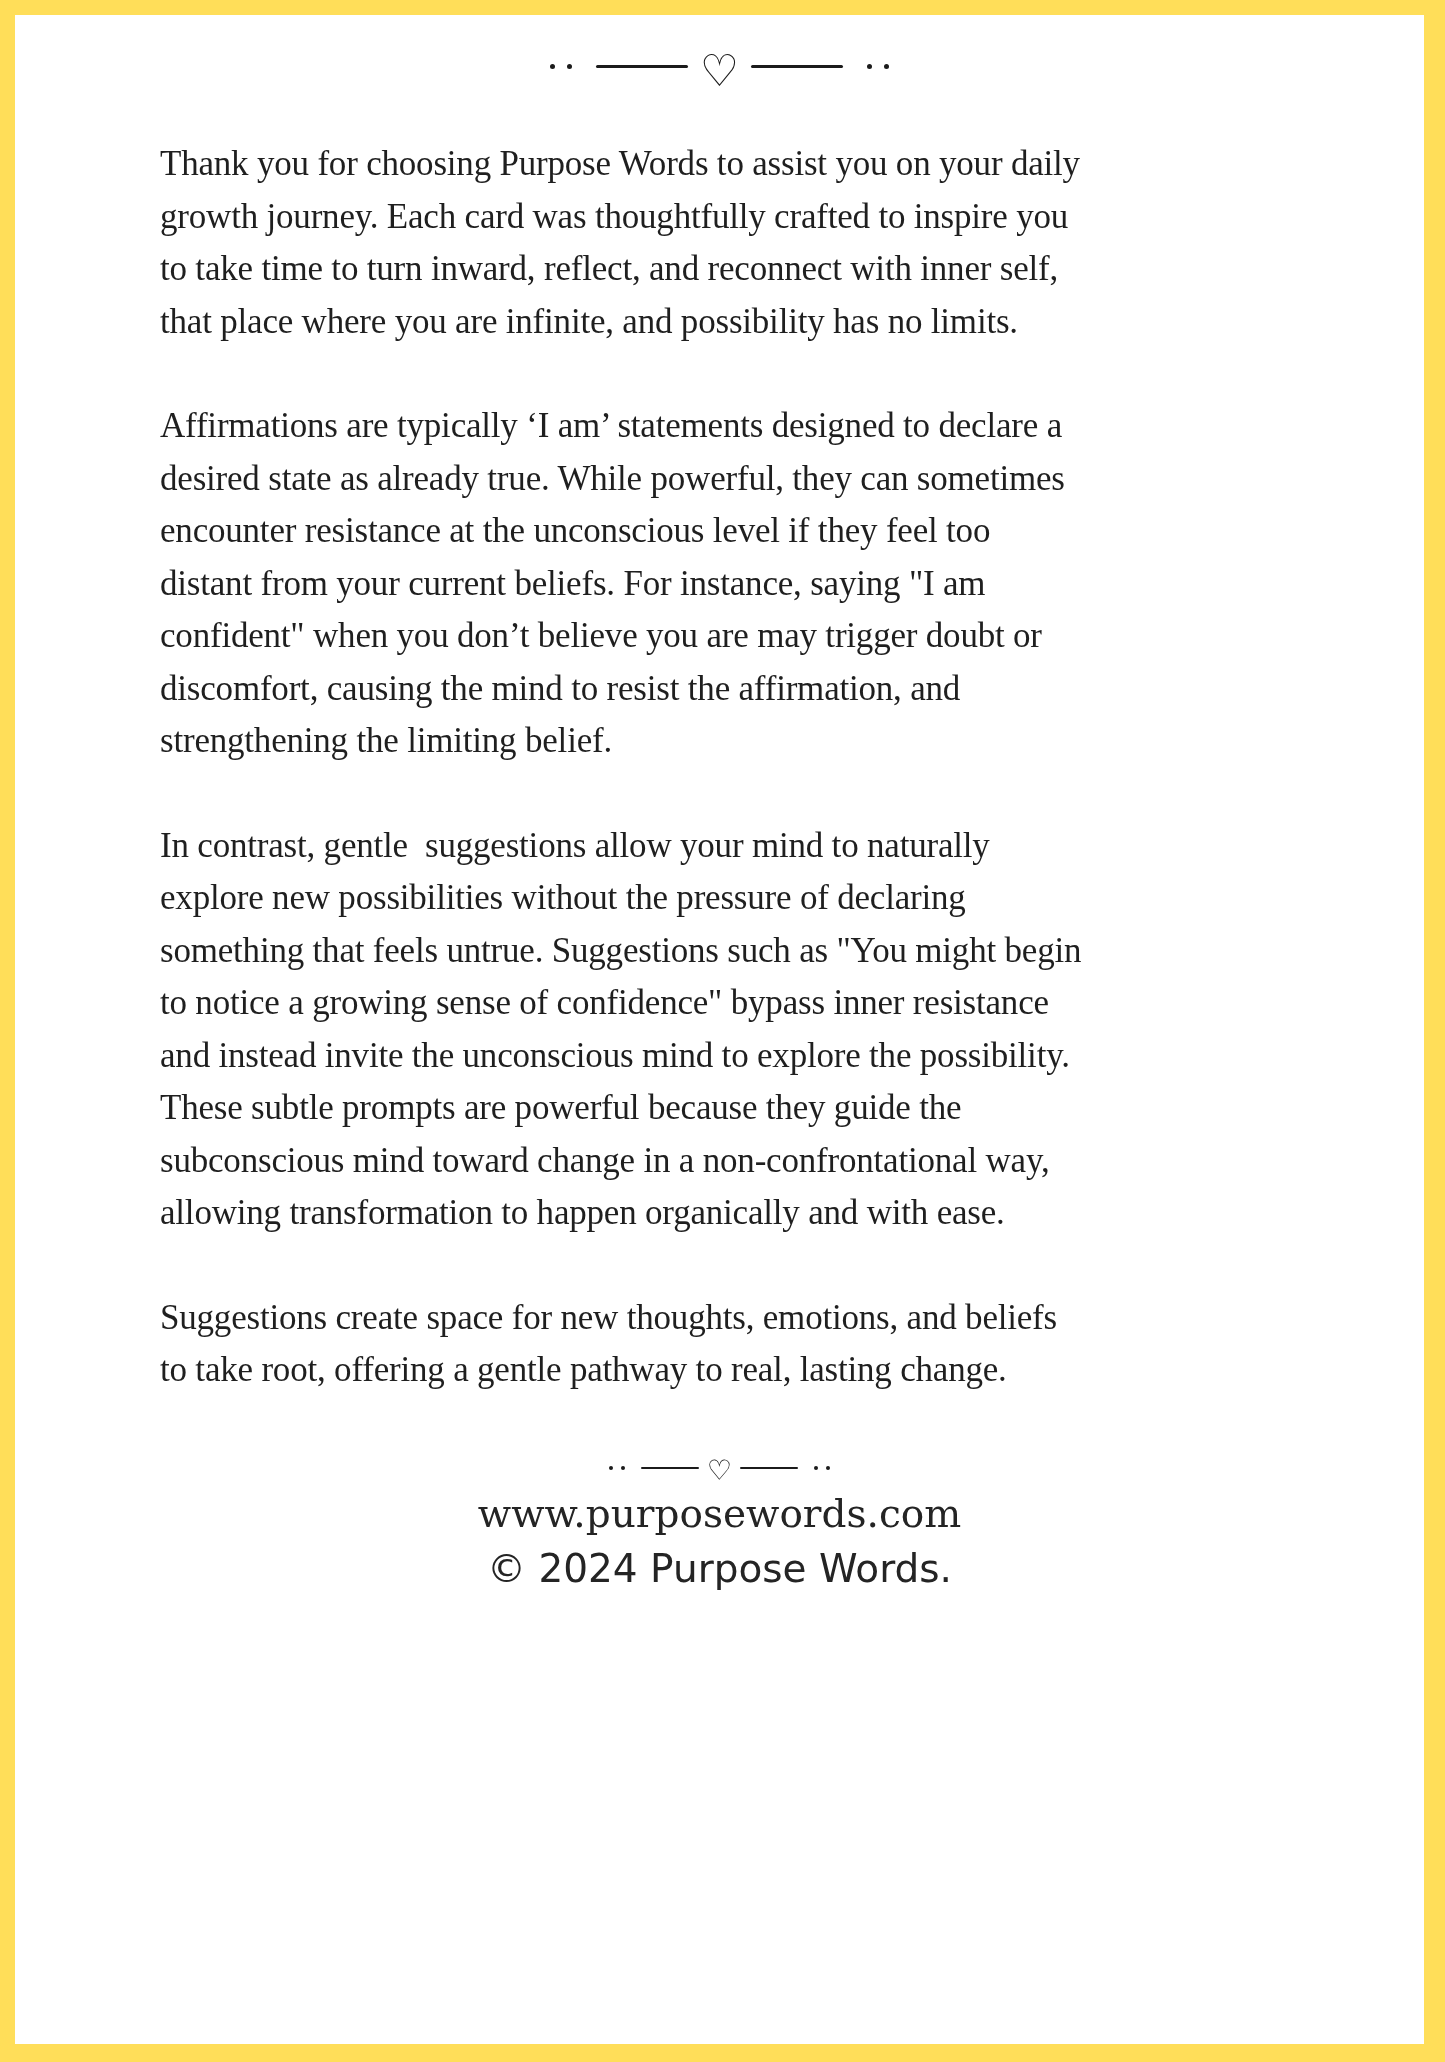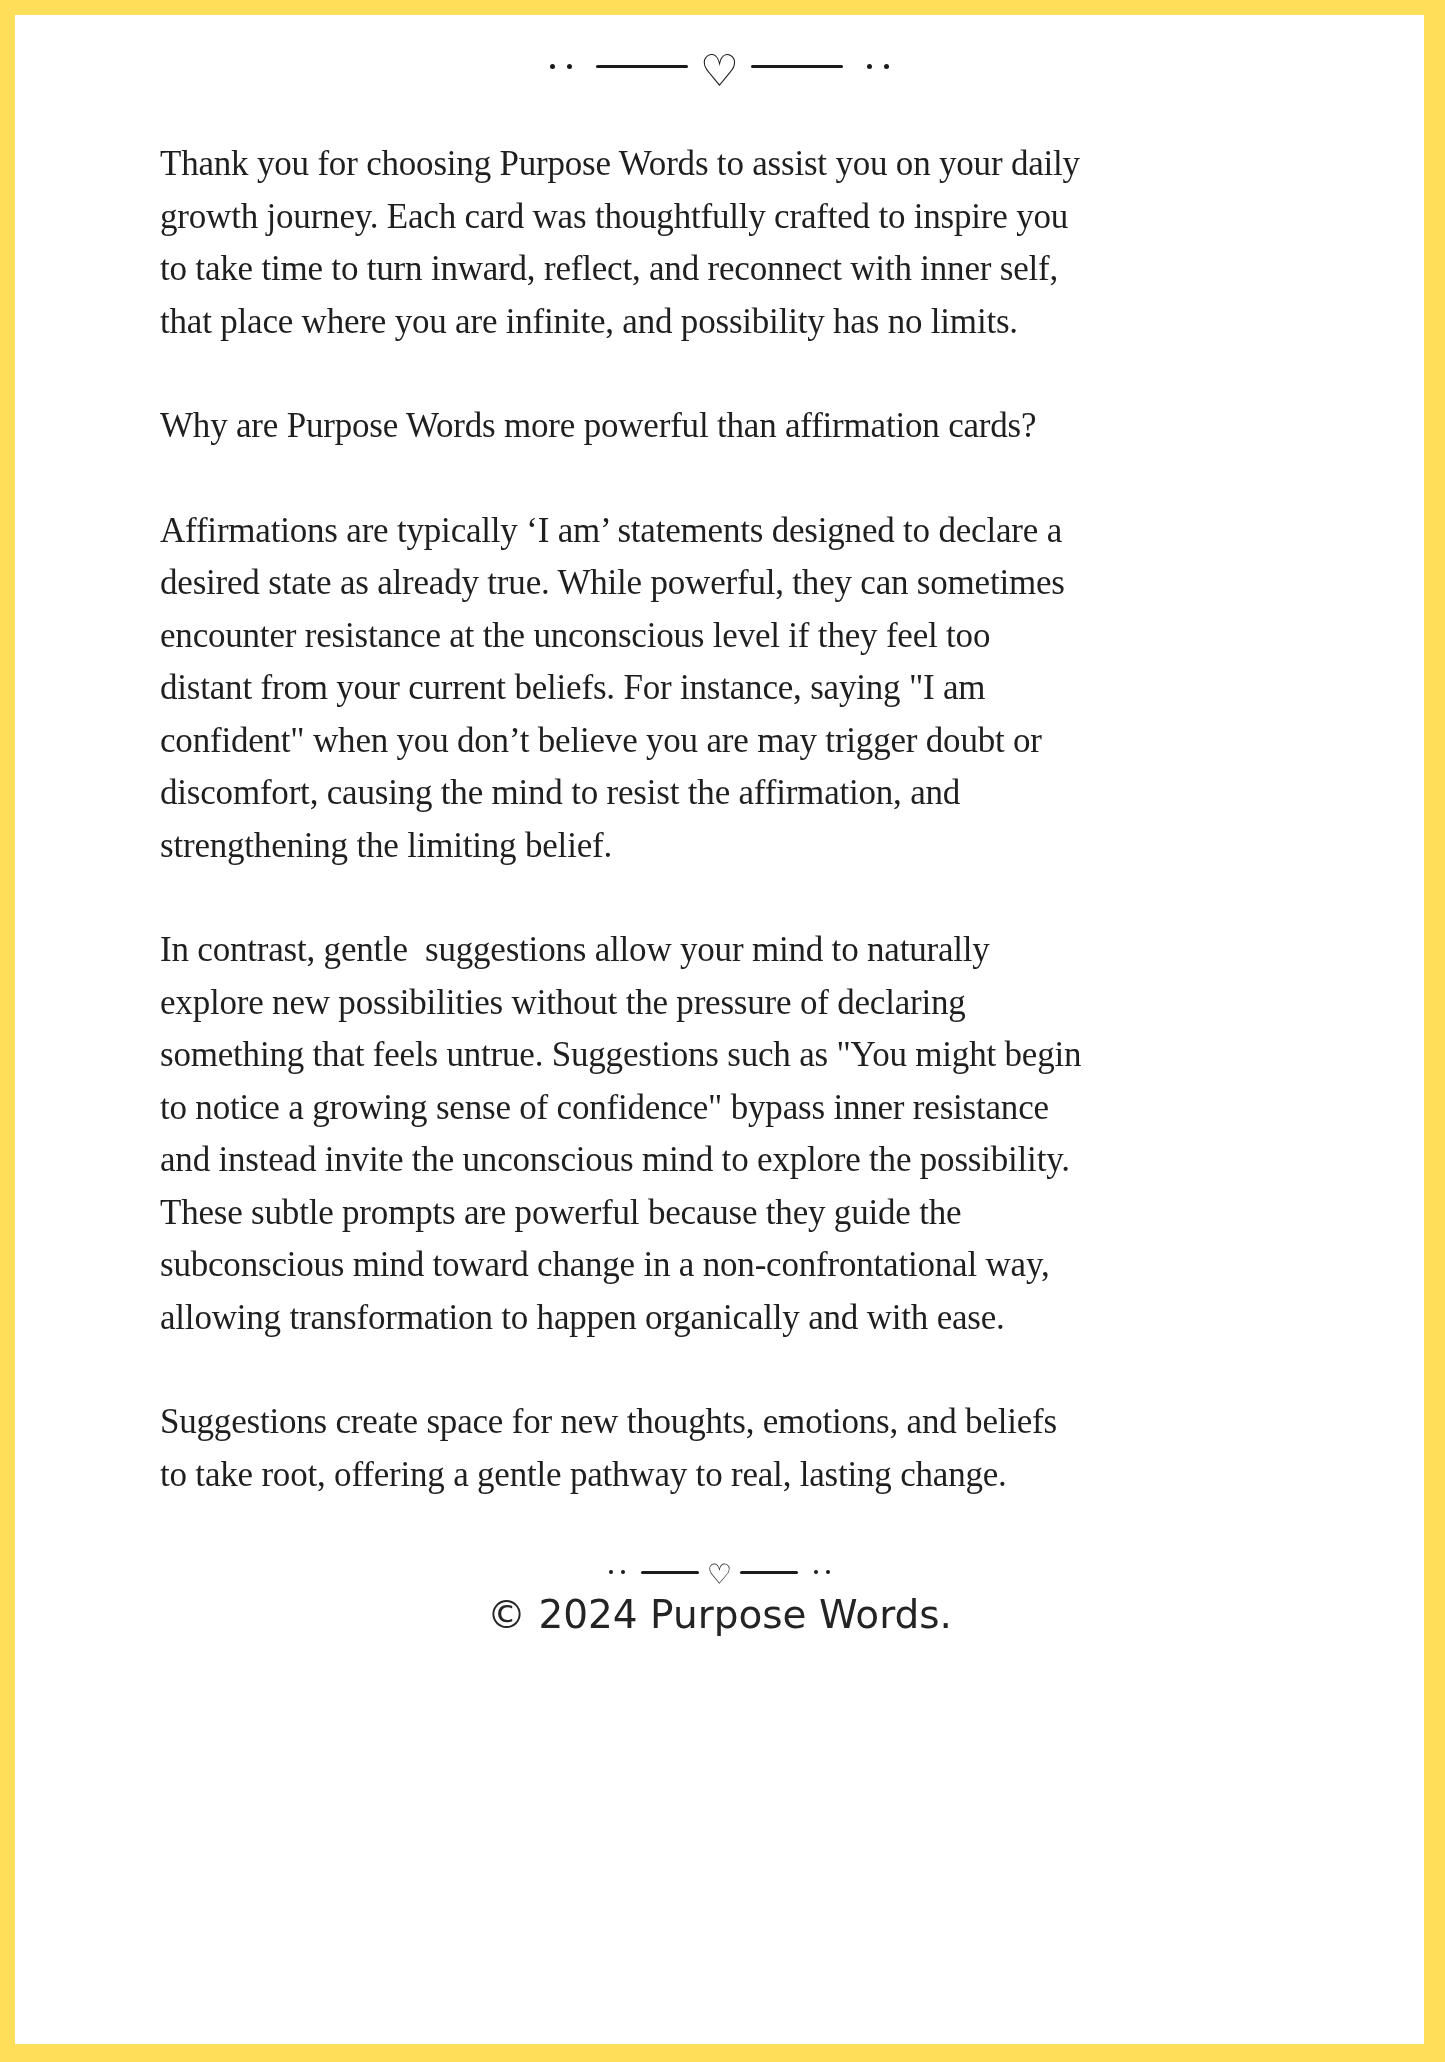--- a/index.html
+++ b/index.html
@@ -114,21 +114,20 @@
     <span class="line"></span>
     <span class="dot inner-right"></span>
     <span class="dot"></span>
   </div>
 
   <div class="content">
     <p>Thank you for choosing Purpose Words to assist you on your daily
 growth journey. Each card was thoughtfully crafted to inspire you
 to take time to turn inward, reflect, and reconnect with inner self,
 that place where you are infinite, and possibility has no limits.</p>
-    <p>Why are Purpose Words more powerful than affirmation cards?</p>
     <p>Affirmations are typically ‘I am’ statements designed to declare a
 desired state as already true. While powerful, they can sometimes
 encounter resistance at the unconscious level if they feel too
 distant from your current beliefs. For instance, saying "I am
 confident" when you don’t believe you are may trigger doubt or
 discomfort, causing the mind to resist the affirmation, and
 strengthening the limiting belief.</p>
     <p>In contrast, gentle  suggestions allow your mind to naturally
 explore new possibilities without the pressure of declaring
 something that feels untrue. Suggestions such as "You might begin
@@ -144,16 +143,17 @@
   <div class="footer">
     <div class="divider small">
       <span class="dot"></span>
       <span class="dot inner-left"></span>
       <span class="line"></span>
       <span class="heart">♡</span>
       <span class="line"></span>
       <span class="dot inner-right"></span>
       <span class="dot"></span>
     </div>
+    <div class="website-url">www.purposewords.com</div>
     <div class="copyright">© 2024 Purpose Words.</div>
   </div>
 
 </div>
 
 </body></html>

